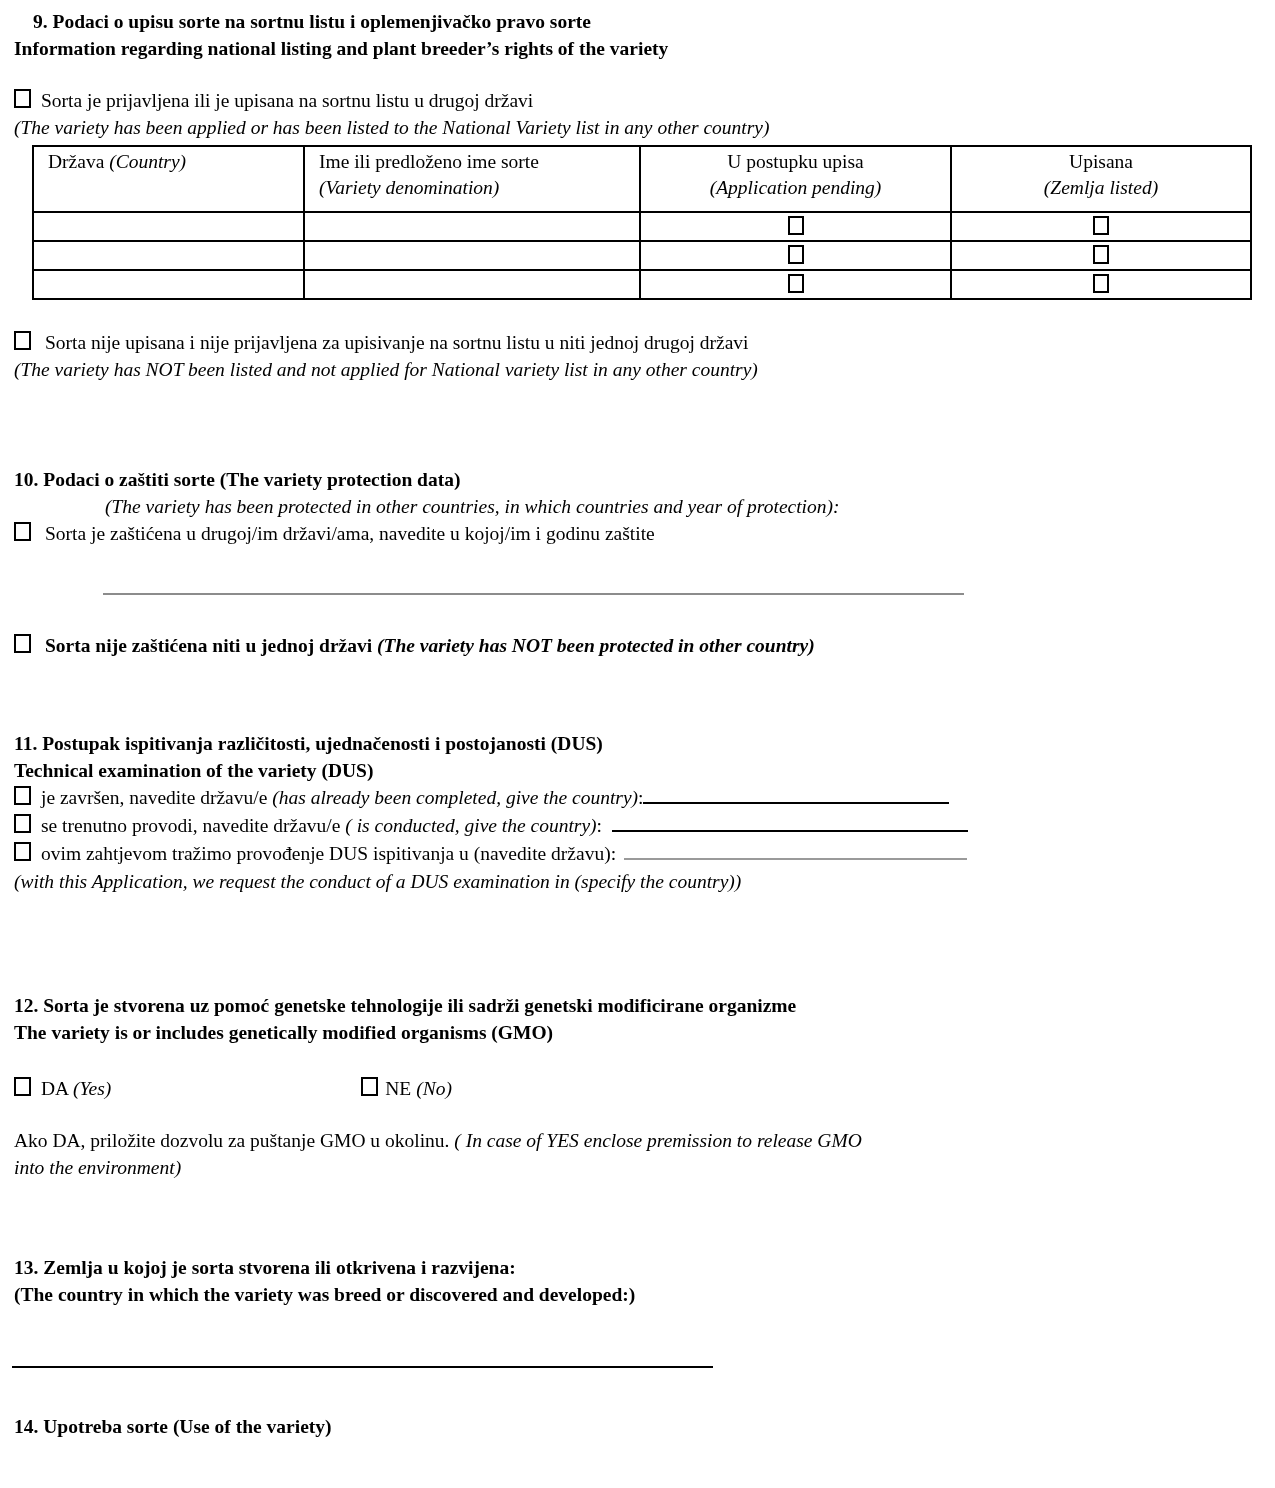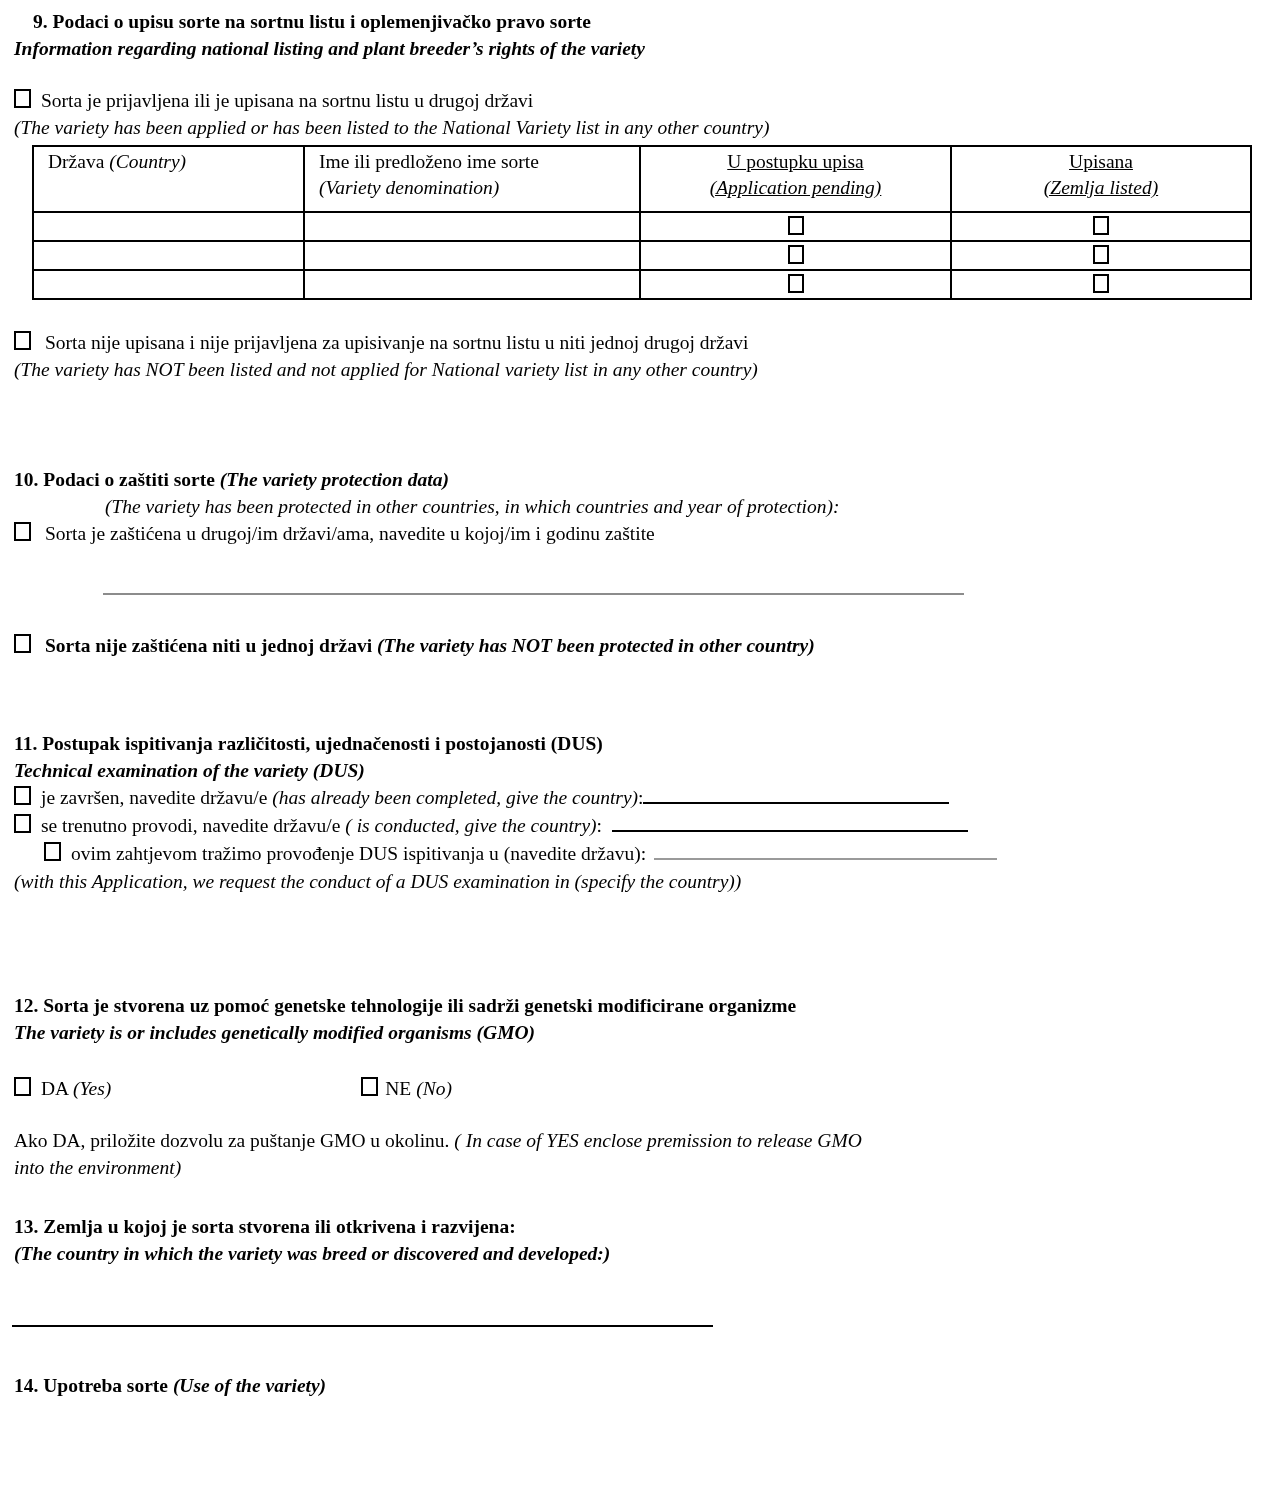--- a/index.html
+++ b/index.html
@@ -1,28 +1,28 @@
 <!DOCTYPE html>
 <html><head>
 <meta charset="utf-8">
 <style>
   html,body { margin:0; padding:0; background:#fff; }
   body { width:1275px; font-family:"Liberation Serif","DejaVu Serif",serif; color:#000; font-size:19.5px; }
   .page { position:relative; width:1247px; padding:8px 14px 10px 14px; }
   .line { line-height:27px; white-space:nowrap; }
   .b { font-weight:bold; }
   .i { font-style:italic; }
-  .bi { font-weight:bold; font-style:italic; }
+  .bi { font-weight:bold; }
   .indent-num { padding-left:19px; }
   .cb { display:inline-block; width:13px; height:15px; border:2px solid #000; vertical-align:-1px; margin-right:10px; }
   .cb-sm { display:inline-block; width:12px; height:15px; border:2px solid #000; vertical-align:-2px; }
   table.listing { border-collapse:collapse; table-layout:fixed; margin-left:18px; margin-top:4px; }
   table.listing td { border:2px solid #000; overflow:hidden; }
   .hdr { vertical-align:top; padding:2px 4px 4px 14px; line-height:26px; }
-  .hdr-c { text-align:center; padding-left:4px;text-decoration:underline; }
+  .hdr-c { text-align:center; padding-left:4px; }
   .rowcell { height:25px; text-align:center; }
   .blank { height:0; border-bottom:2px solid #000; }
   .blank-gray { border-bottom-color:#8c8c8c; }
   .ublank { display:inline-block; border-bottom:2px solid #000; height:14px; vertical-align:baseline; }
   .ublank-gray { border-bottom-color:#9a9a9a; }
 </style>
 </head>
 <body>
 
 <div class="page">
@@ -91,38 +91,38 @@
 
   <div class="line b" style="margin-top:71px;">11. Postupak ispitivanja različitosti, ujednačenosti i postojanosti (DUS)</div>
   <div class="line bi">Technical examination of the variety (DUS)</div>
 
   <div class="line" style="line-height:28px;">
     <span class="cb"></span><span>je završen, navedite državu/e </span><span class="i">(has already been completed, give the country)</span><span>:</span><span class="ublank" style="width:306px;"></span>
   </div>
   <div class="line" style="line-height:28px;">
     <span class="cb"></span><span>se trenutno provodi, navedite državu/e </span><span class="i">( is conducted, give the country)</span><span>:</span><span class="ublank" style="width:356px; margin-left:10px;"></span>
   </div>
-  <div class="line" style="line-height:28px;margin-left:30px;">
+  <div class="line" style="line-height:28px;">
     <span class="cb"></span><span>ovim zahtjevom tražimo provođenje DUS ispitivanja u (navedite državu):</span><span class="ublank ublank-gray" style="width:343px; margin-left:8px;"></span>
   </div>
   <div class="line i">(with this Application, we request the conduct of a DUS examination in (specify the country))</div>
 
   <div class="line b" style="margin-top:97px;">12. Sorta je stvorena uz pomoć genetske tehnologije ili sadrži genetski modificirane organizme</div>
   <div class="line bi">The variety is or includes genetically modified organisms (GMO)</div>
 
   <div class="line" style="margin-top:29px;">
     <span class="cb"></span><span>DA </span><span class="i">(Yes)</span><span class="cb" style="margin-left:250px; margin-right:7px;"></span><span>NE </span><span class="i">(No)</span>
   </div>
 
   <div class="line" style="margin-top:25px;">
     <span>Ako DA, priložite dozvolu za puštanje GMO u okolinu. </span><span class="i">( In case of YES enclose premission to release GMO</span>
   </div>
   <div class="line i">into the environment)</div>
 
-  <div class="line b" style="margin-top:32px;">13. Zemlja u kojoj je sorta stvorena ili otkrivena i razvijena:</div>
+  <div class="line b" style="margin-top:73px;">13. Zemlja u kojoj je sorta stvorena ili otkrivena i razvijena:</div>
   <div class="line bi">(The country in which the variety was breed or discovered and developed:)</div>
 
   <div class="blank" style="margin-top:58px; margin-left:-2px; width:701px;"></div>
 
   <div class="line" style="margin-top:45px;">
     <span class="b">14. Upotreba sorte </span><span class="bi">(Use of the variety)</span>
   </div>
 
 </div>
 

